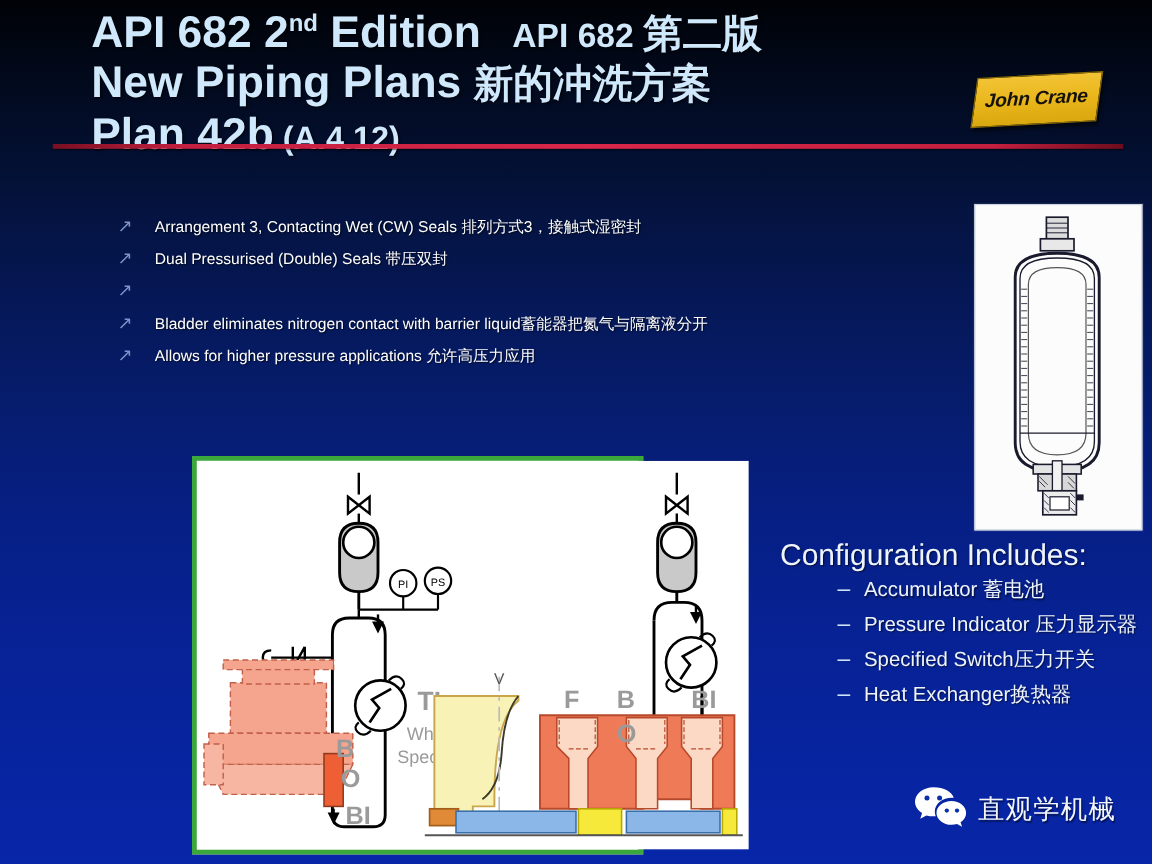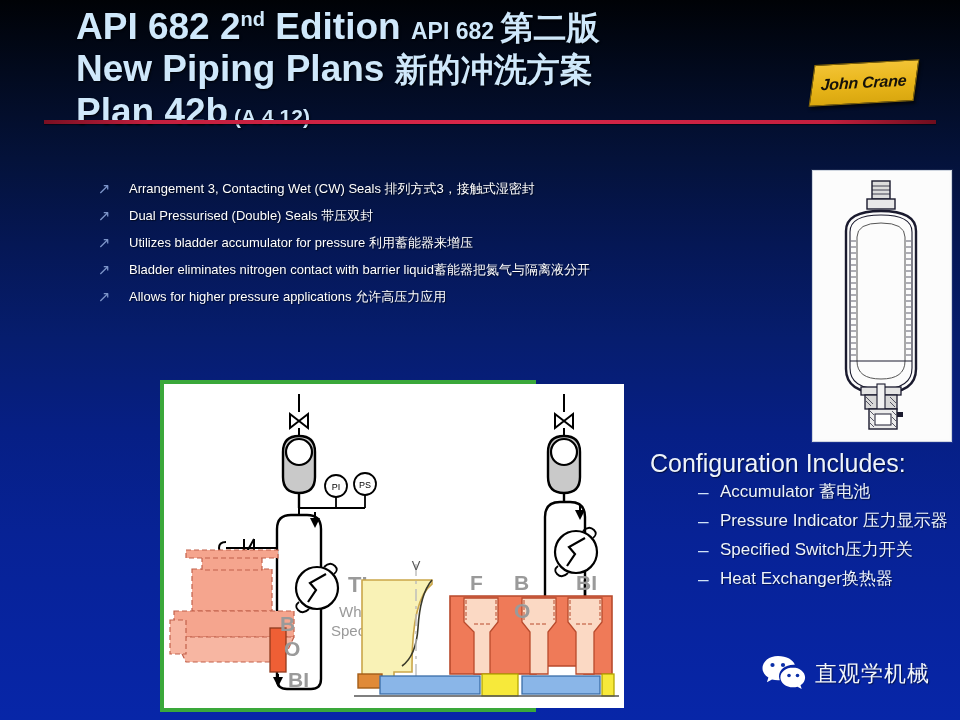--- a/index.html
+++ b/index.html
@@ -27,22 +27,22 @@
   .title-line{
     color:#cfe8fb;font-weight:bold;line-height:1.04;
     text-shadow:1px 1px 2px rgba(0,0,0,.85);
     white-space:nowrap;
   }
   #title-line-1{font-size:37px;}
   #title-line-2{font-size:37px;margin-top:4px;}
   #title-line-3{font-size:37px;margin-top:4px;}
   .t-sup{font-size:20px;vertical-align:super;}
   .t-cn{font-size:33px;}
-  .t-mid{font-size:23px;}
-  .t-small{font-size:21px;text-align:right;}
+  .t-mid{font-size:28px;margin-left:16px;}
+  .t-small{font-size:27px;text-align:right;}
 
   #rule{
     position:absolute;left:44px;top:120px;width:892px;height:4px;
     background:linear-gradient(to right,#7a0f22 0%,#c31f3e 12%,#d9274a 50%,#c31f3e 88%,#6e0d1d 100%);
     box-shadow:0 1px 1px rgba(0,0,0,.5);
   }
 
   
   #jc-logo{
     position:absolute;left:812px;top:62px;width:102px;height:40px;
@@ -133,21 +133,20 @@
     <div class="bullet-row">
       <span class="bullet-mark">↗</span>
       <span class="bullet-text">Arrangement 3, Contacting Wet (CW) Seals 排列方式3，接触式湿密封</span>
     </div>
     <div class="bullet-row">
       <span class="bullet-mark">↗</span>
       <span class="bullet-text">Dual Pressurised (Double) Seals 带压双封</span>
     </div>
     <div class="bullet-row">
       <span class="bullet-mark">↗</span>
-      <span class="bullet-text">Utilizes bladder accumulator for pressure 利用蓄能器来增压</span>
     </div>
     <div class="bullet-row">
       <span class="bullet-mark">↗</span>
       <span class="bullet-text">Bladder eliminates nitrogen contact with barrier liquid蓄能器把氮气与隔离液分开</span>
     </div>
     <div class="bullet-row">
       <span class="bullet-mark">↗</span>
       <span class="bullet-text">Allows for higher pressure applications 允许高压力应用</span>
     </div>
   </div>

